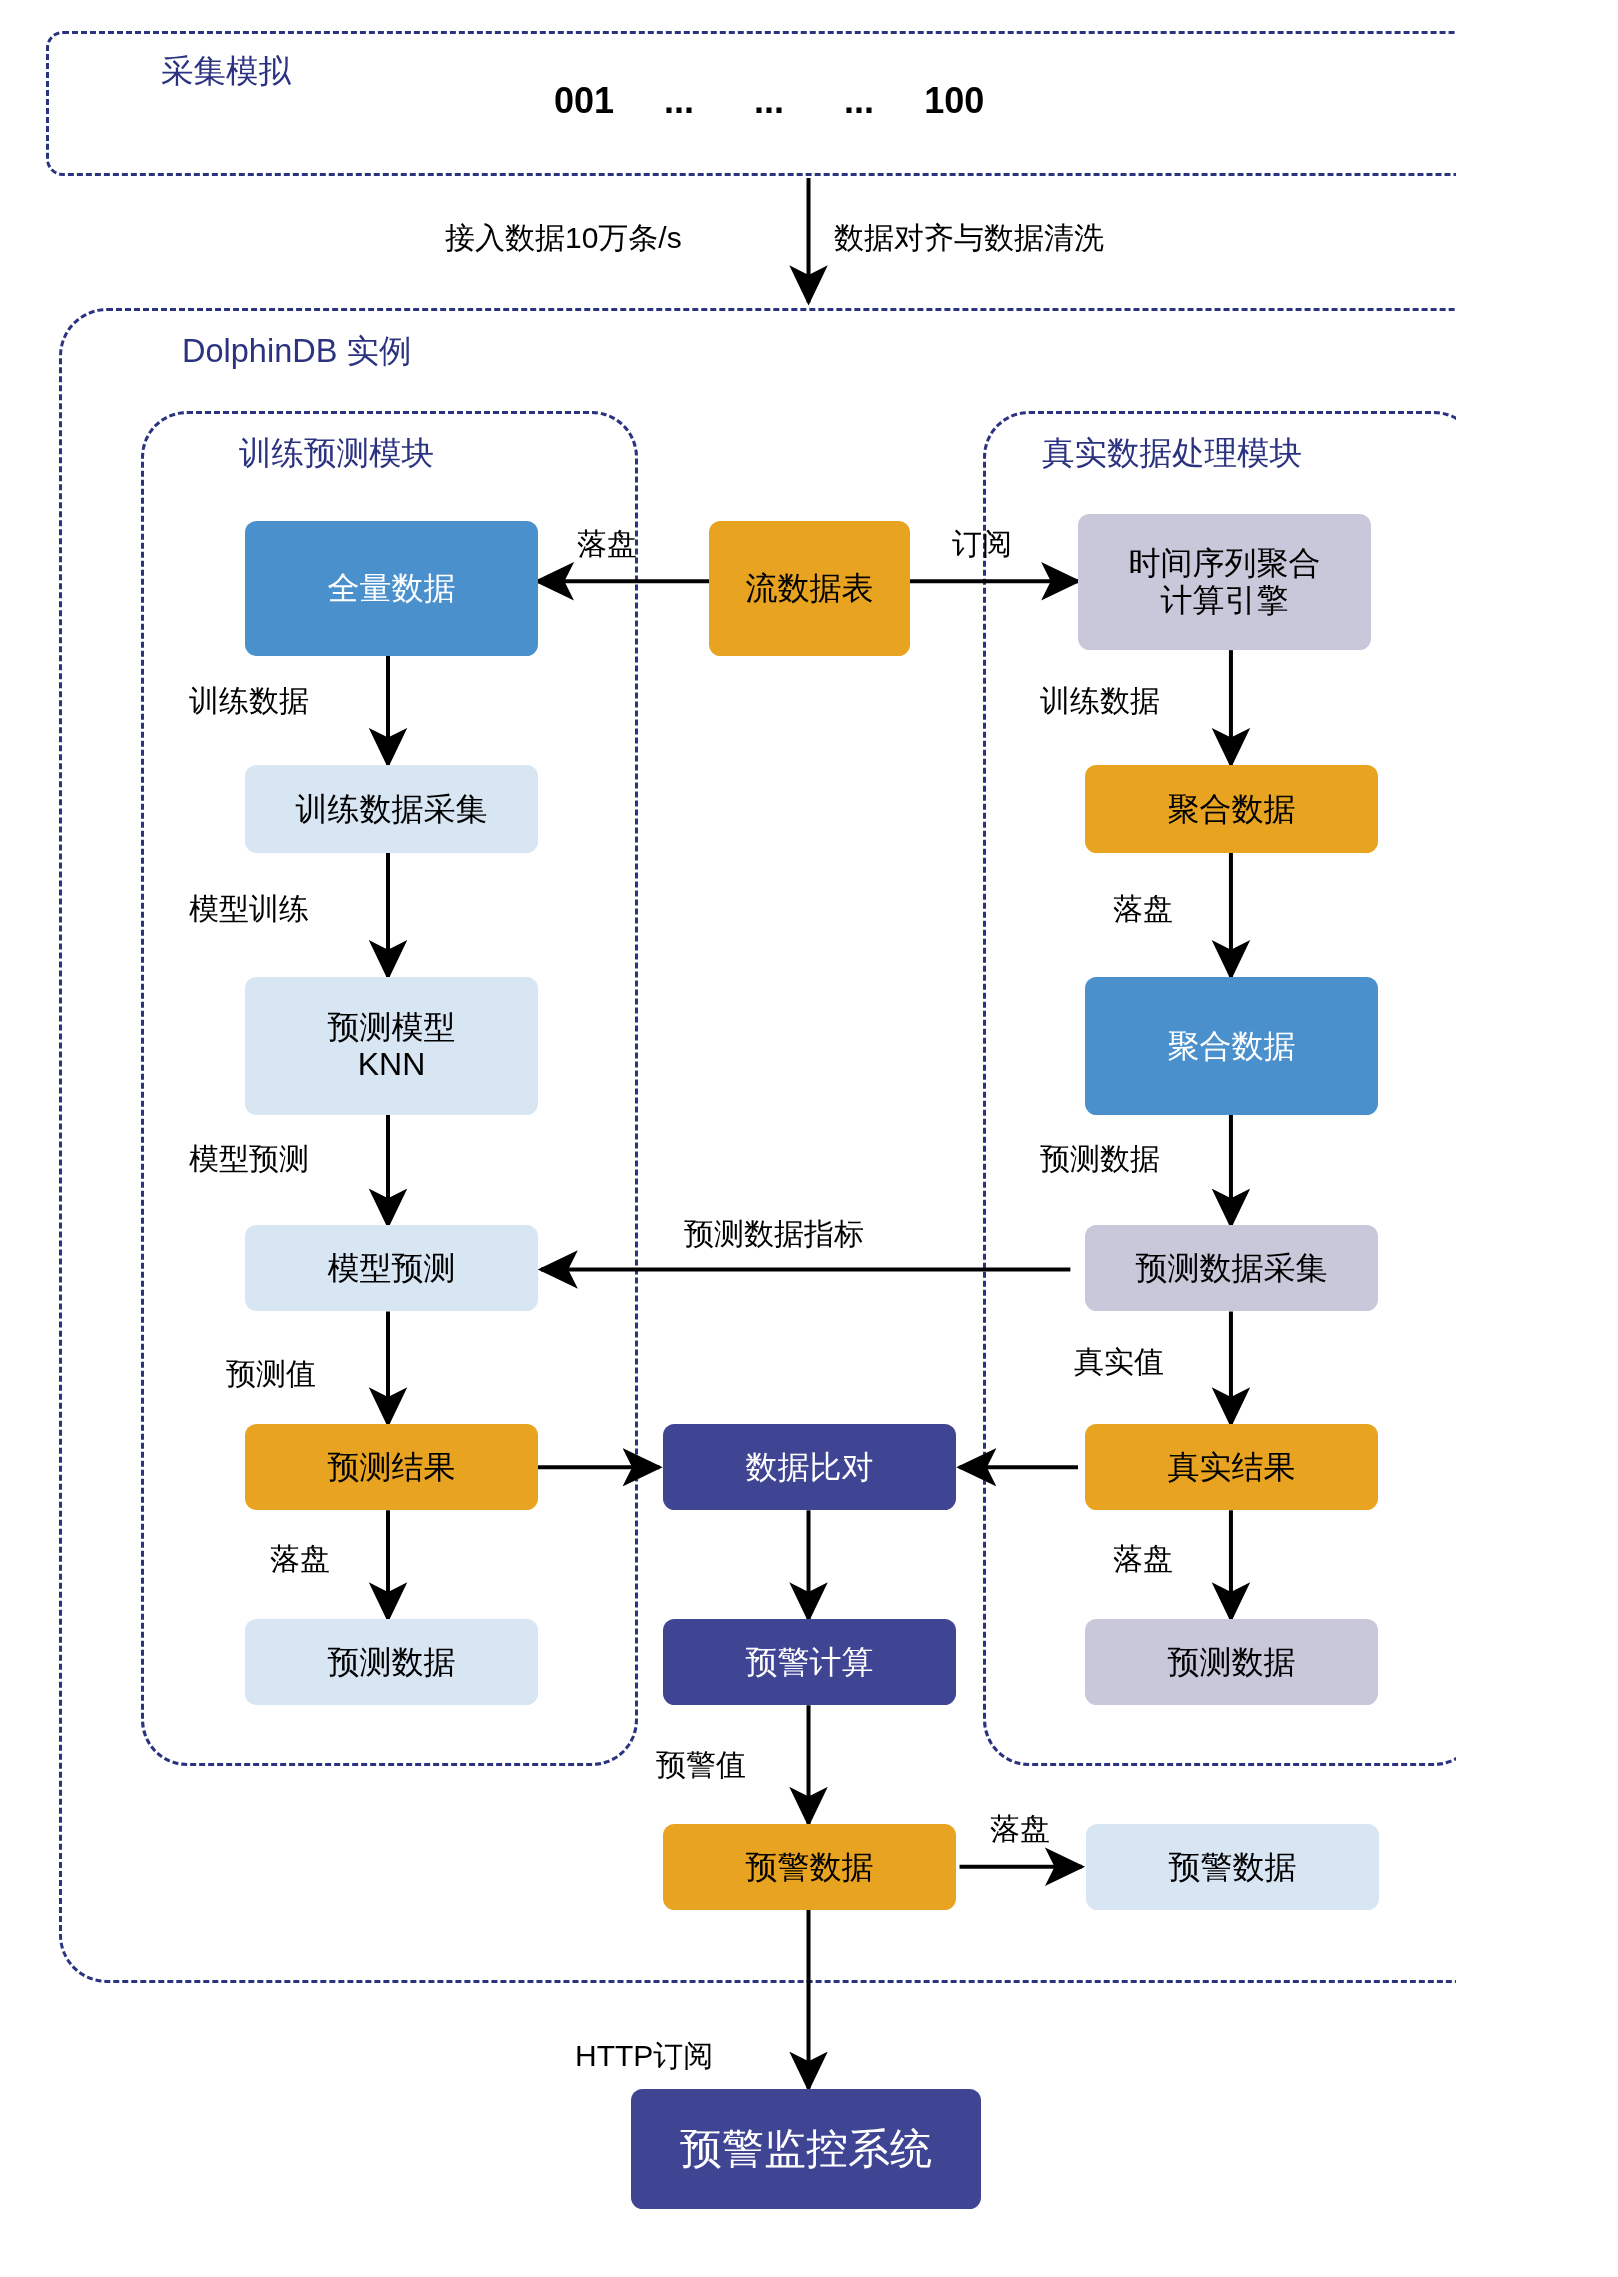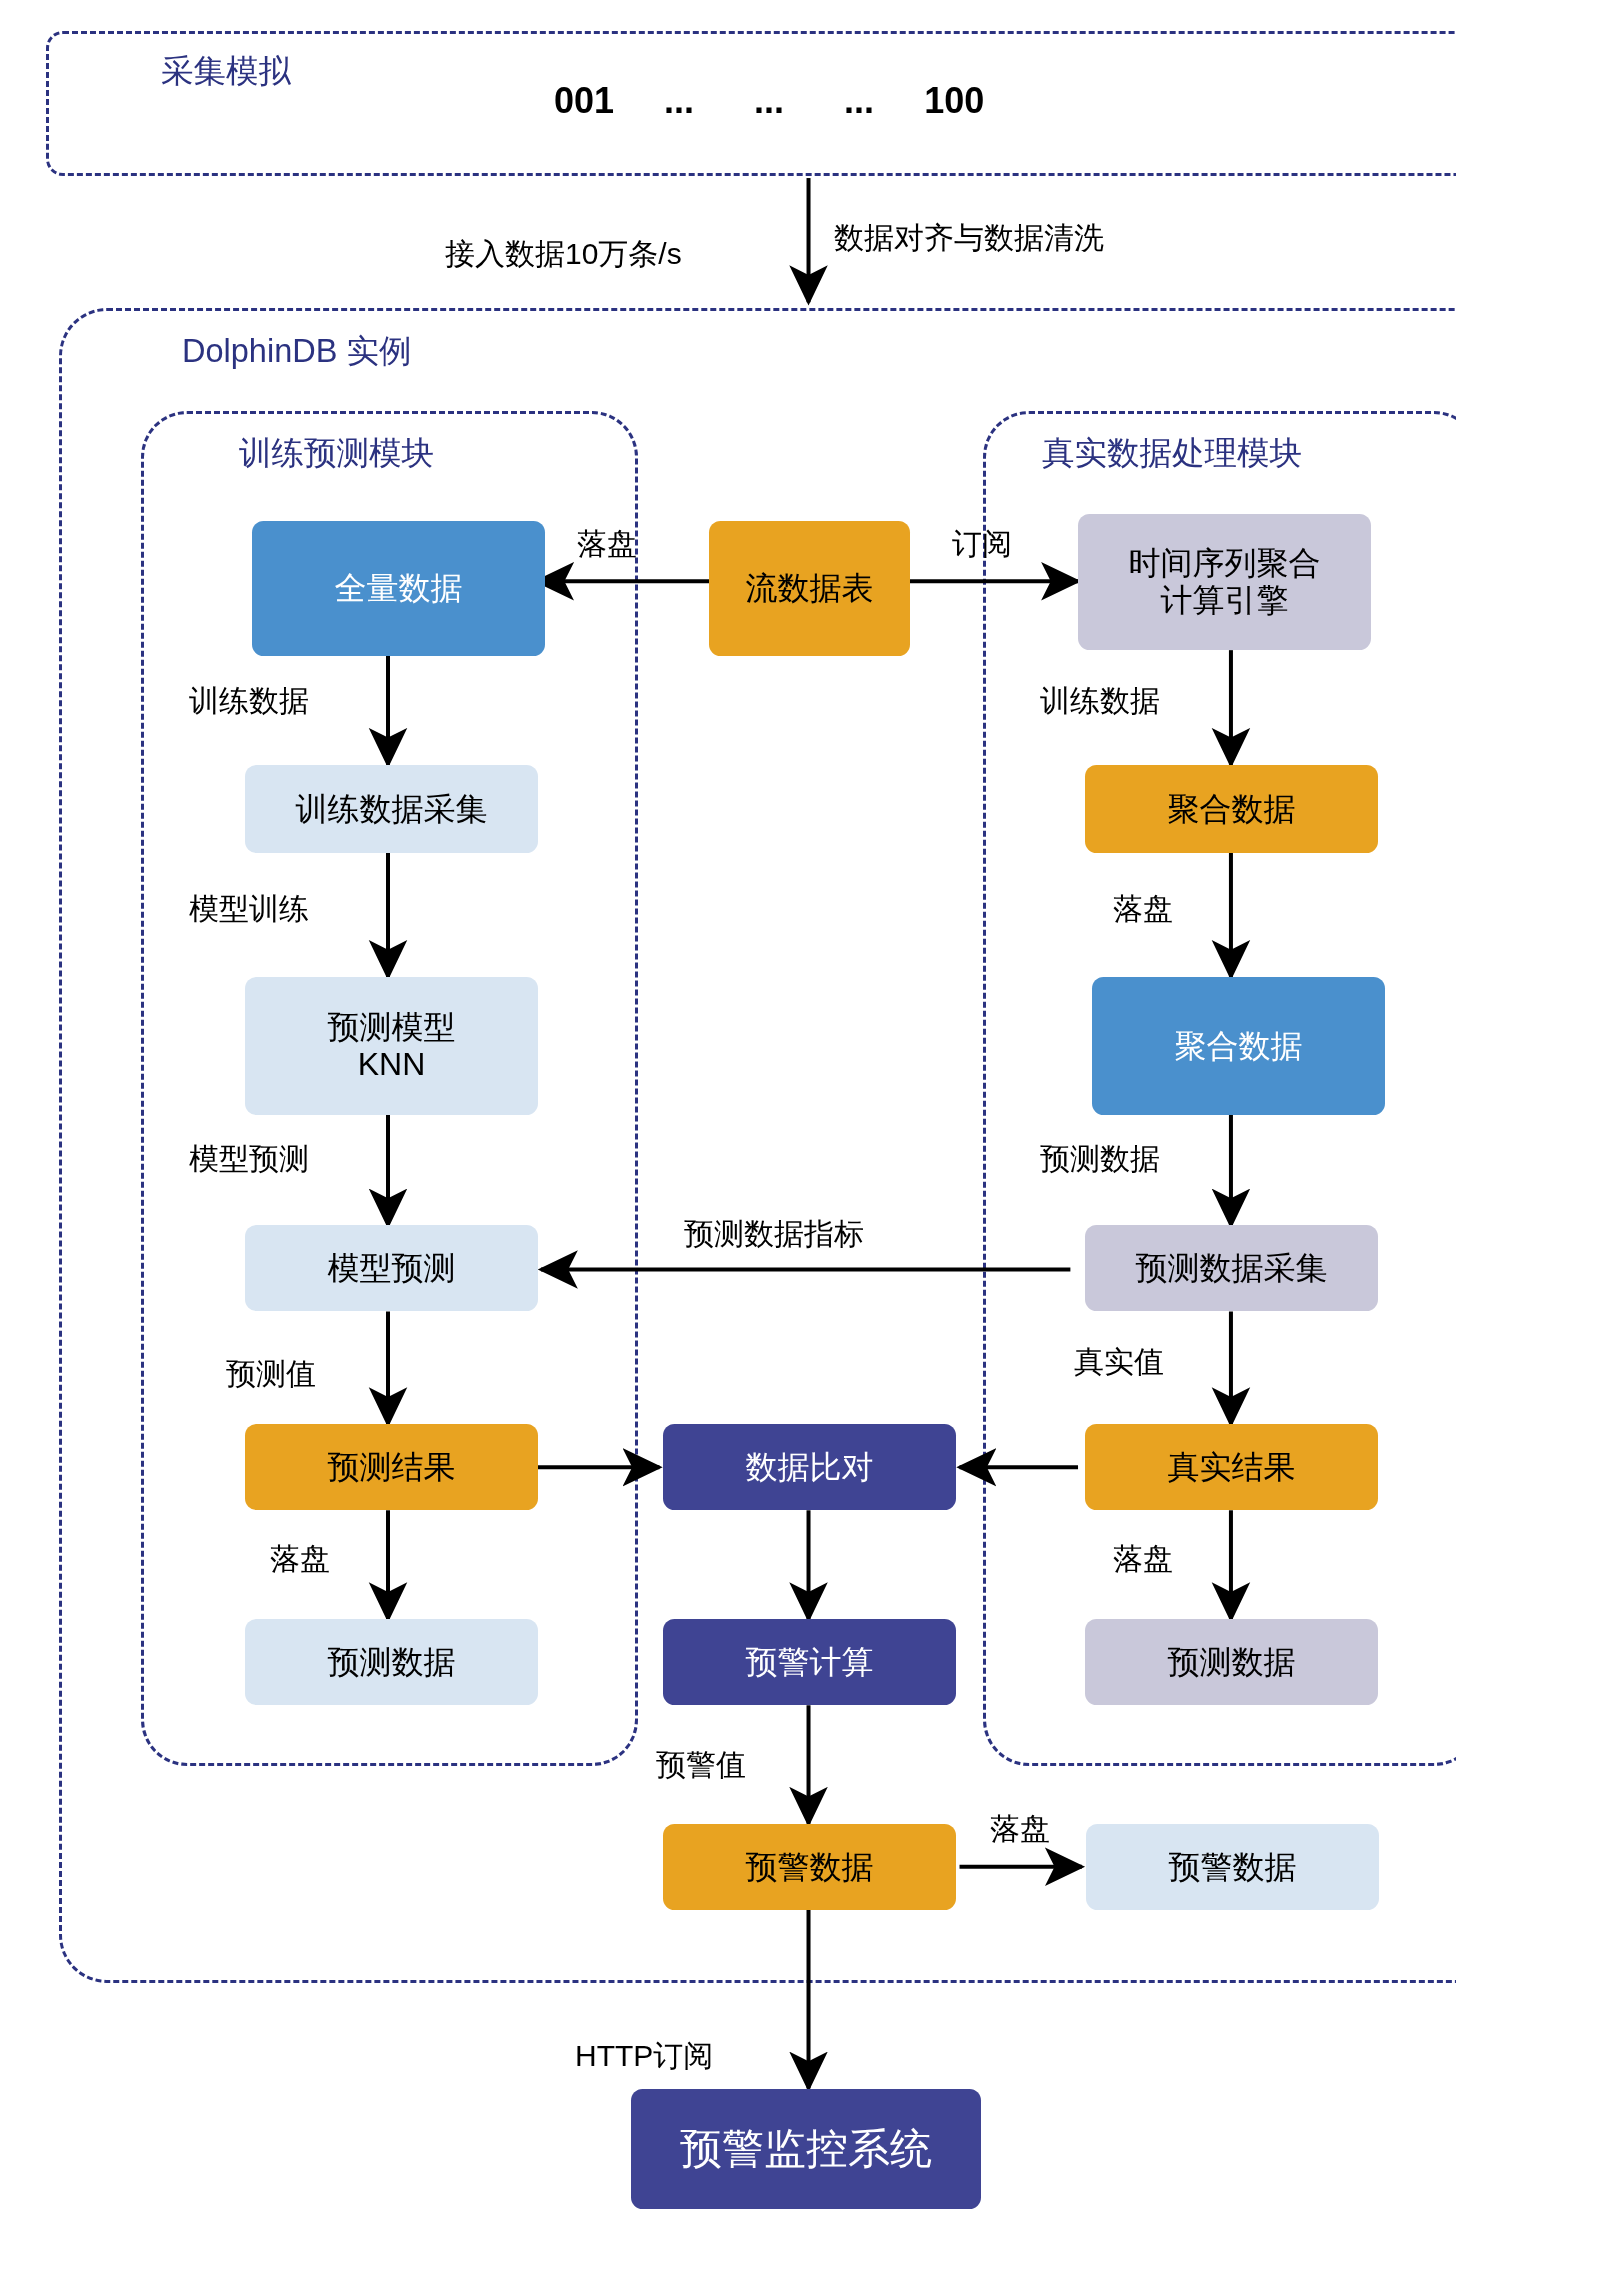--- a/index.html
+++ b/index.html
@@ -7,21 +7,21 @@
   #canvas{position:relative;width:1456px;height:2278px;background:#fff;overflow:hidden;}
 
   
   .dashed-box{position:absolute;border:3.8px dashed #2b3280;box-sizing:border-box;}
   .dashed-title{position:absolute;color:#2b3280;font-size:32.5px;white-space:nowrap;}
 
   
   .node{position:absolute;box-sizing:border-box;display:flex;align-items:center;
         justify-content:center;text-align:center;line-height:1.15;
         font-size:32px;border-radius:11.5px;white-space:pre-line;}
-  .n-blue   {background:#4a90cd;color:#ffffff;margin-left:7px;}
+  .n-blue   {background:#4a90cd;color:#ffffff;}
   .n-orange {background:#e8a321;color:#000000;}
   .n-ltblue {background:#d8e5f2;color:#000000;}
   .n-gray   {background:#c9c8da;color:#000000;}
   .n-navy   {background:#3f4493;color:#ffffff;}
 
   
   .elabel{position:absolute;font-size:30px;color:#000;white-space:nowrap;}
 
   
   .numrow{position:absolute;font-size:36px;color:#000;letter-spacing:0px;white-space:pre;font-weight:bold;}
@@ -127,21 +127,21 @@
   <div class="node n-navy" style="left:663px;top:1424px;width:293px;height:86px;">数据比对</div>
 
   <div class="node n-navy" style="left:663px;top:1619px;width:293px;height:86px;">预警计算</div>
 
   <div class="node n-orange" style="left:663px;top:1824px;width:293px;height:86px;">预警数据</div>
 
   <div class="node n-ltblue" style="left:1086px;top:1824px;width:293px;height:86px;">预警数据</div>
 
   <div class="node n-navy" style="left:631px;top:2089px;width:350px;height:120px;font-size:42px;">预警监控系统</div>
 
-  <div class="elabel" style="left:445px;top:234px;">接入数据10万条/s</div>
+  <div class="elabel" style="left:445px;top:218px;">接入数据10万条/s</div>
   <div class="elabel" style="left:834px;top:218px;">数据对齐与数据清洗</div>
 
   <div class="elabel" style="left:577px;top:524px;">落盘</div>
   <div class="elabel" style="left:952px;top:524px;">订阅</div>
 
   <div class="elabel" style="left:189px;top:681px;">训练数据</div>
   <div class="elabel" style="left:189px;top:889px;">模型训练</div>
   <div class="elabel" style="left:189px;top:1139px;">模型预测</div>
   <div class="elabel" style="left:226px;top:1342px;margin-top:12px;">预测值</div>
   <div class="elabel" style="left:270px;top:1539px;">落盘</div>

